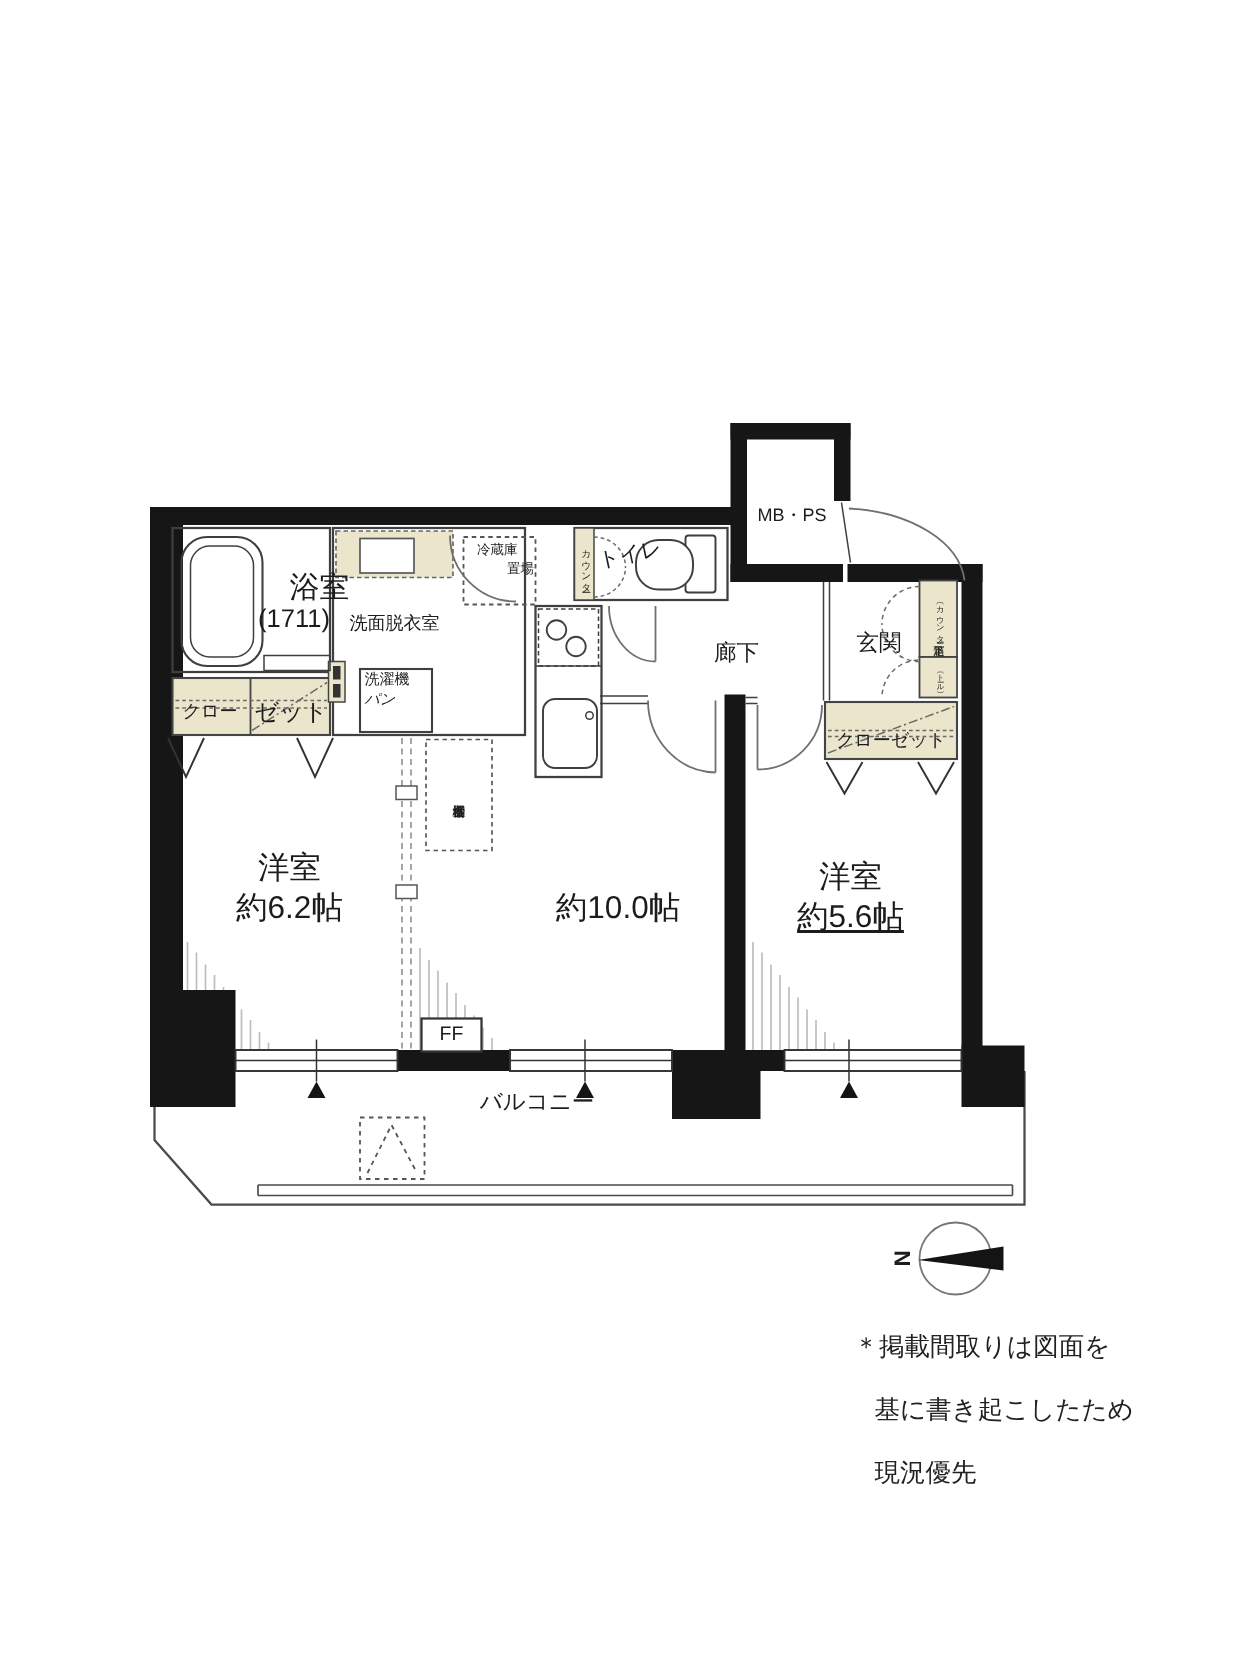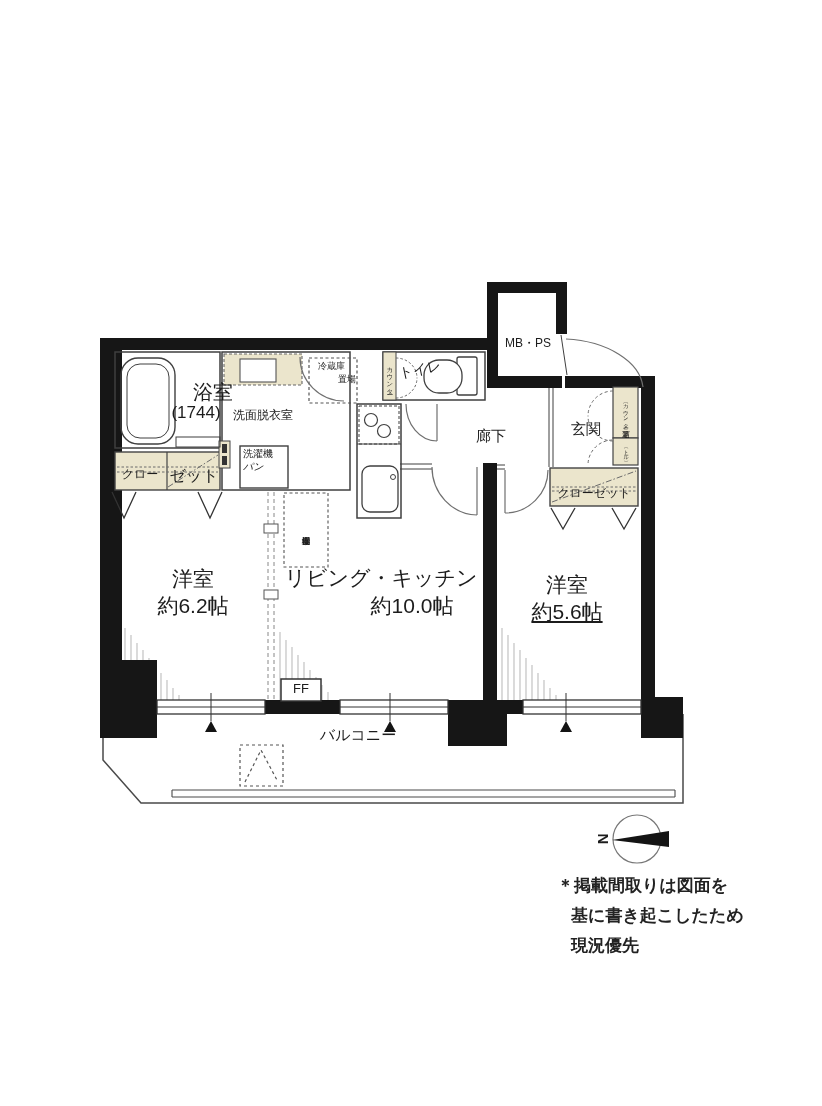--- a/index.html
+++ b/index.html
@@ -4,21 +4,21 @@
 <style>
   html,body{margin:0;padding:0;background:#fff;}
   .canvas{position:relative;width:822px;height:1106px;background:#ffffff;overflow:hidden;
           font-family:"Liberation Sans","DejaVu Sans",sans-serif;}
   .plan-svg{position:absolute;left:0;top:0;width:822px;height:1106px;}
   .lbl{position:absolute;color:#1c1c1c;white-space:nowrap;line-height:1.05;font-weight:500;}
   .c{transform:translateX(-50%);}
   .v{writing-mode:vertical-rl;text-orientation:upright;display:flex;align-items:center;justify-content:center;}
   .rot-toilet{transform:translateX(-50%) rotate(-12deg);}
   .rot-n{transform:rotate(-90deg);font-weight:600;}
-  .disclaimer p{margin:4px;font-size:17px;line-height:26px;color:#222;font-weight:700;}
+  .disclaimer p{margin:16px;font-size:17px;line-height:26px;color:#222;font-weight:400;}
   .disclaimer p.indent{padding-left:14px;}
 </style>
 </head>
 <body>
 
 <div class="canvas">
 
   <svg class="plan-svg" viewBox="0 0 822 1106" xmlns="http://www.w3.org/2000/svg">
 
     <g stroke="#bdbdbd" stroke-width="1.1" fill="none">
@@ -163,21 +163,21 @@
 
     <rect x="281" y="679" width="40" height="22" fill="#fff" stroke="#333" stroke-width="1.5"></rect>
 
     <g>
       <circle cx="637" cy="839" r="24" fill="#fff" stroke="#777" stroke-width="1.2"></circle>
       <polygon points="612,840 669,831 669,847" fill="#141414"></polygon>
     </g>
   </svg>
 
   <div class="lbl c" style="left:213px;top:382px;font-size:20px;">浴室</div>
-  <div class="lbl c" style="left:196px;top:404px;font-size:17px;">(1744)</div>
+  <div class="lbl c" style="left:196px;top:404px;font-size:17px;">(1711)</div>
 
   <div class="lbl c" style="left:263px;top:409px;font-size:12px;">洗面脱衣室</div>
   <div class="lbl" style="left:243px;top:449px;font-size:10px;">洗濯機</div>
   <div class="lbl" style="left:243px;top:462px;font-size:10px;font-style:italic;">パン</div>
 
   <div class="lbl c" style="left:140px;top:468px;font-size:12px;">クロー</div>
   <div class="lbl c" style="left:194px;top:468px;font-size:16px;">ゼット</div>
 
   <div class="lbl" style="left:318px;top:362px;font-size:9px;">冷蔵庫</div>
   <div class="lbl" style="left:318px;top:375px;font-size:9px;margin-left:20px;">置場</div>
@@ -194,21 +194,20 @@
       <span style="font-size:7.5px;">下足箱</span>
   </div>
   <div class="lbl v" style="left:613px;top:440px;width:25px;height:24px;font-size:5px;">〔トール〕</div>
 
   <div class="lbl c" style="left:594px;top:487px;font-size:12px;">クローゼット</div>
   <div class="lbl v" style="left:296px;top:497px;width:20px;height:66px;font-size:8.5px;">食器棚置場</div>
 
   <div class="lbl c" style="left:193px;top:568px;font-size:21px;">洋室</div>
   <div class="lbl c" style="left:193px;top:595px;font-size:21px;">約6.2帖</div>
 
-  <div class="lbl c" style="left:381px;top:567px;font-size:21px;">リビング・キッチン</div>
   <div class="lbl c" style="left:383px;top:595px;font-size:21px;margin-left:29px;">約10.0帖</div>
 
   <div class="lbl c" style="left:567px;top:574px;font-size:21px;">洋室</div>
   <div class="lbl c" style="left:567px;top:601px;font-size:21px;text-decoration:underline;">約5.6帖</div>
 
   <div class="lbl c" style="left:301px;top:682px;font-size:13px;">FF</div>
   <div class="lbl c" style="left:358px;top:727px;font-size:15px;">バルコニー</div>
 
   <div class="lbl rot-n" style="left:597px;top:831px;font-size:15px;">N</div>
 

